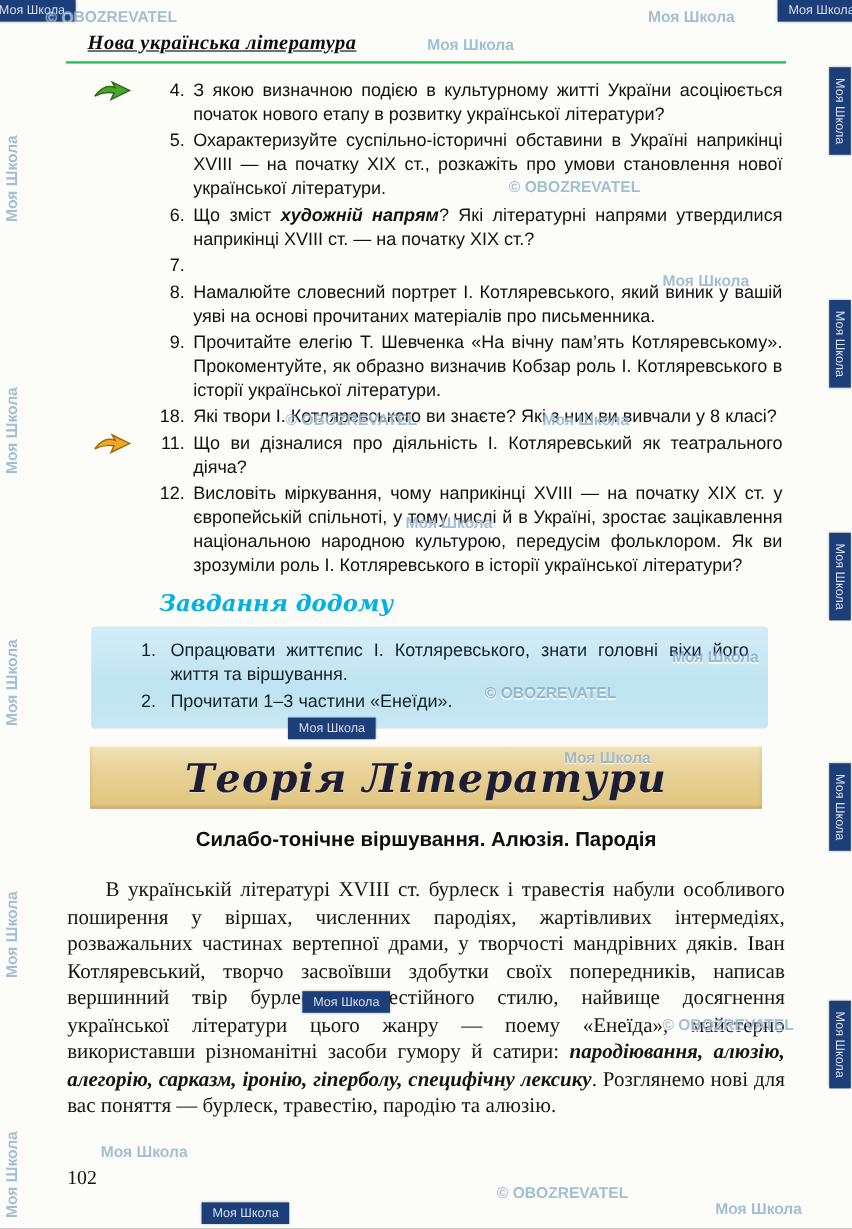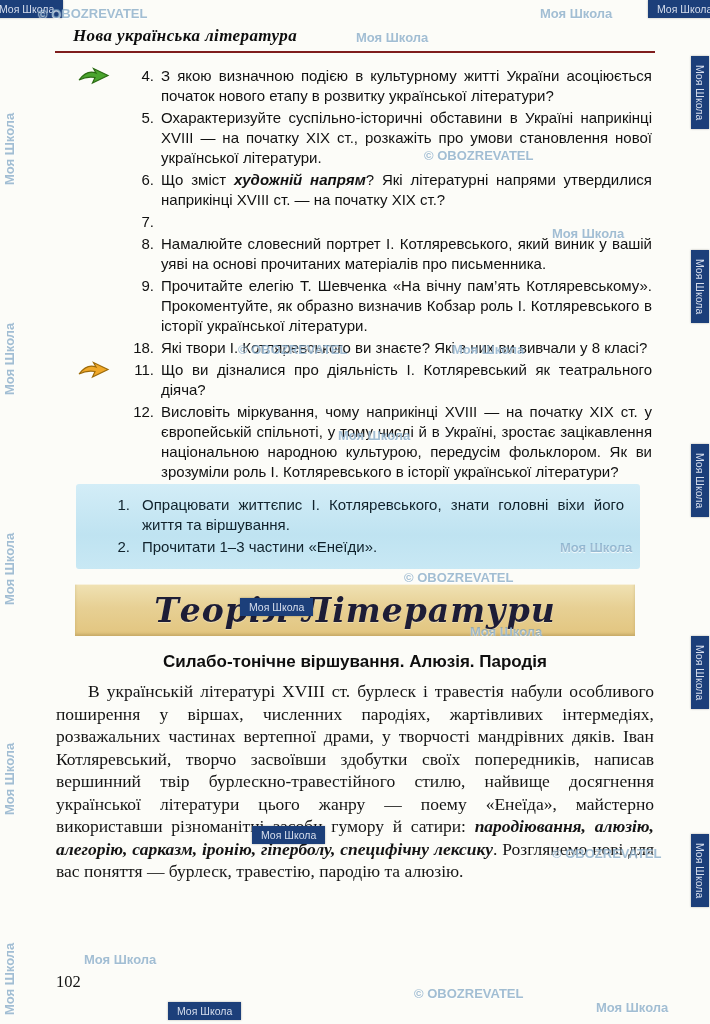--- a/index.html
+++ b/index.html
@@ -3,21 +3,21 @@
 <meta charset="utf-8">
 <style>
   html,body{margin:0;padding:0;background:#777;}
   .page{
     position:relative;width:710px;height:1024px;margin:0 auto;
     background:#fcfcf8;overflow:hidden;
     font-family:"Liberation Serif",serif;color:#181818;
   }
   
   .running-head{
-    margin:26px 55px 0 55px;border-bottom:2px solid #7f1d1d;padding-bottom:5px;
+    margin:26px 55px 0 55px;border-bottom:2px solid #22c55e;padding-bottom:5px;text-decoration:underline;
   }
   .running-head h1{
     margin:0 0 0 18px;font-family:"Liberation Serif",serif;
     font-style:italic;font-weight:bold;font-size:17px;letter-spacing:.4px;color:#0d0d0d;
   }
   
   .questions{
     list-style:none;margin:13px 58px 0 126px;padding:0;
     font-family:"Liberation Sans",sans-serif;font-size:15px;line-height:20px;color:#111;
   }
@@ -49,21 +49,21 @@
     background:linear-gradient(180deg,#f0e2b4 0%,#e7d094 45%,#e2c57f 100%);
     box-shadow:inset 0 1px 0 rgba(255,255,255,.55), inset 0 -2px 3px rgba(120,90,30,.25);
     display:flex;align-items:center;justify-content:center;
   }
   .banner-text{
     font-family:"DejaVu Serif",serif;font-style:italic;font-weight:bold;
     font-size:33px;color:#1d1d36;letter-spacing:1px;
     text-shadow:0 1px 0 rgba(255,255,255,.35);
   }
   .section-heading{
-    margin:16px 55px 8px 55px;text-align:center;
+    margin:16px 55px 20px 55px;text-align:center;
     font-family:"Liberation Sans",sans-serif;font-weight:bold;font-size:17px;color:#0e0e0e;
   }
   
   .body-para{
     margin:4px 56px 0 56px;text-align:justify;text-indent:32px;
     font-size:17.5px;line-height:22.5px;color:#141414;
   }
   .b{font-weight:bold;margin-top:29px;}
   .i{font-style:italic;}
   .page-number{
@@ -175,20 +175,21 @@
     <span class="q-text">Що ви дізналися про діяльність І. Котляревський як театрального діяча?</span>
   </li>
 
   <li class="q-item">
 
     <span class="q-num">12.</span>
     <span class="q-text">Висловіть міркування, чому наприкінці XVIII — на початку XIX ст. у європейській спільноті, у тому числі й в Україні, зростає зацікавлення національною народною культурою, передусім фольклором. Як ви зрозуміли роль І. Котляревського в історії української літератури?</span>
   </li>
 </ol>
 
+  <h2 class="homework-title">Завдання додому</h2>
 
   <div class="homework-box">
     <ol id="homework-list">
   <li class="hw-item">
     <span class="hw-num">1.</span>
     <span class="hw-text">Опрацювати життєпис І. Котляревського, знати головні віхи його життя та віршування.</span>
   </li>
 
   <li class="hw-item">
     <span class="hw-num">2.</span>

